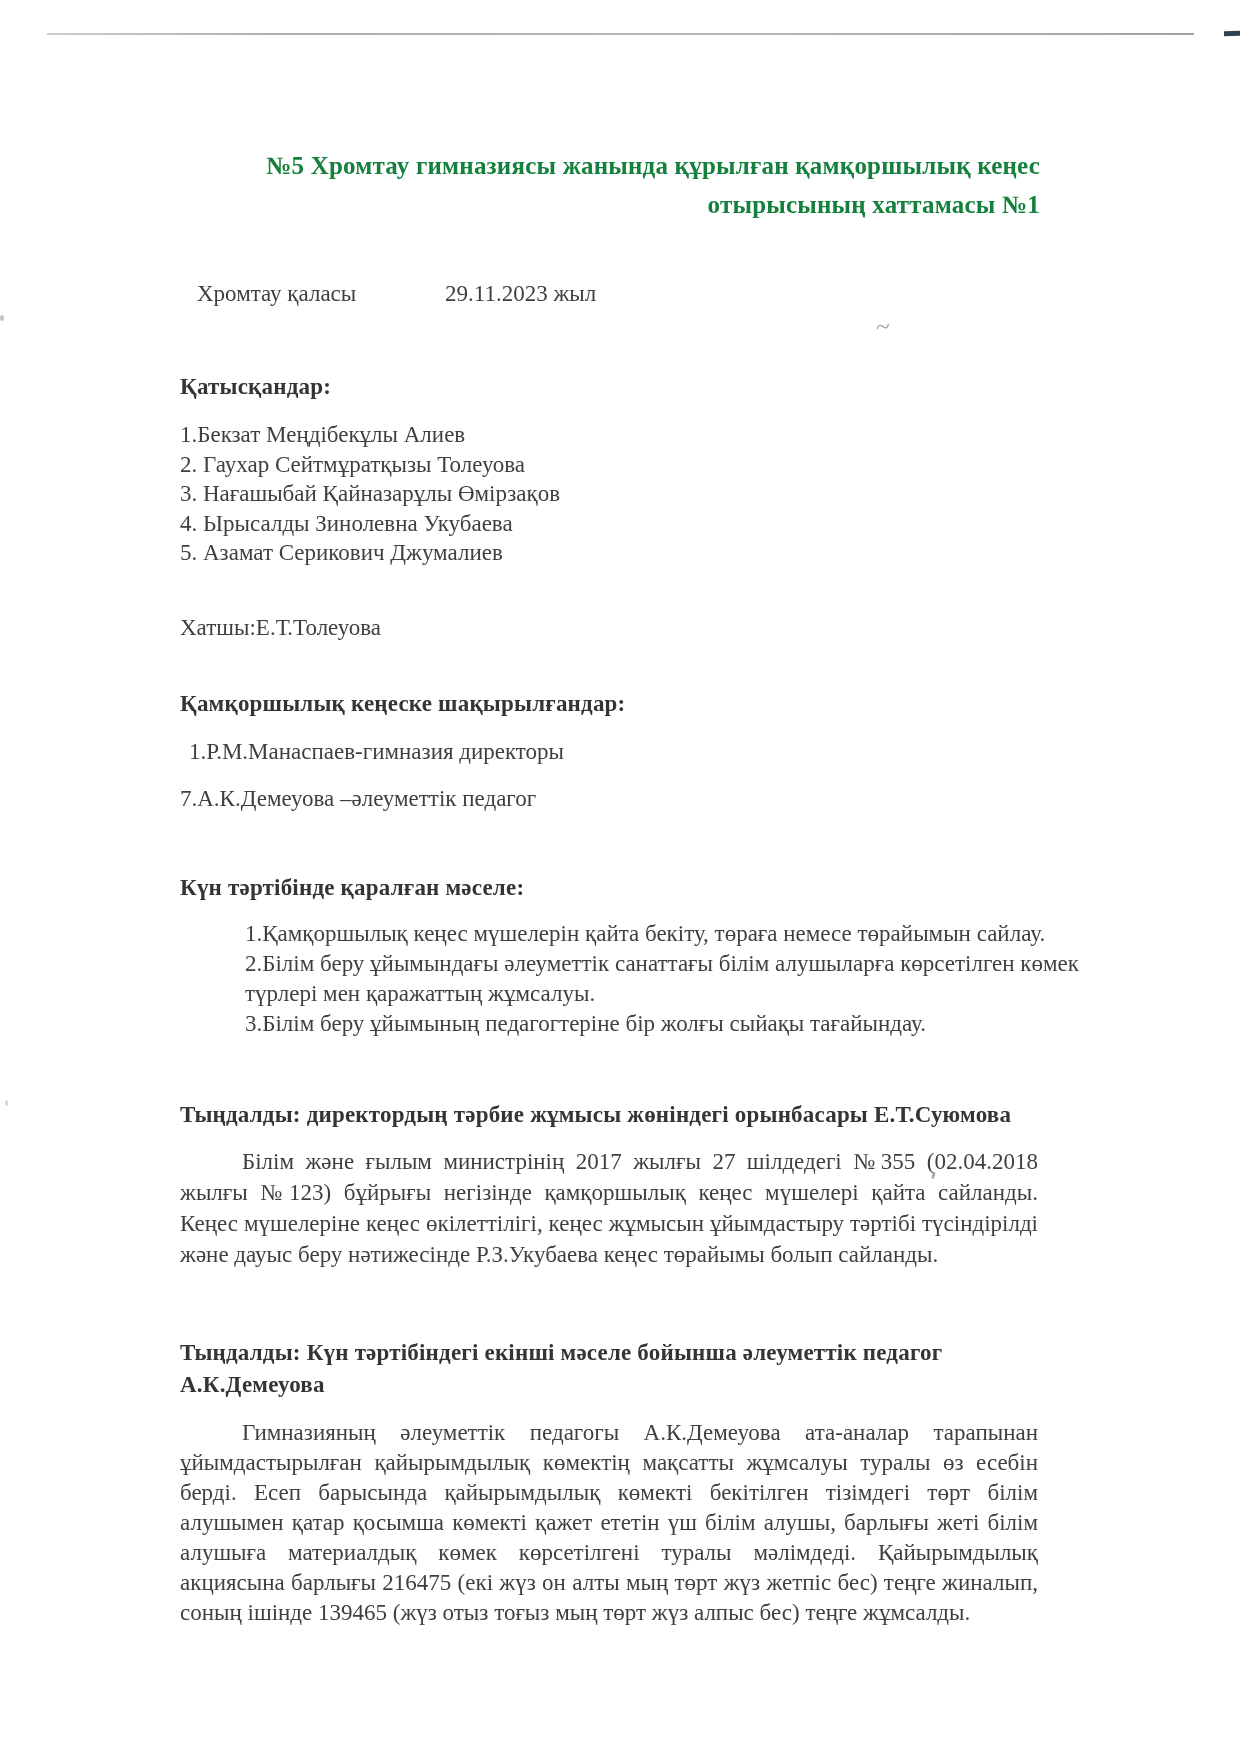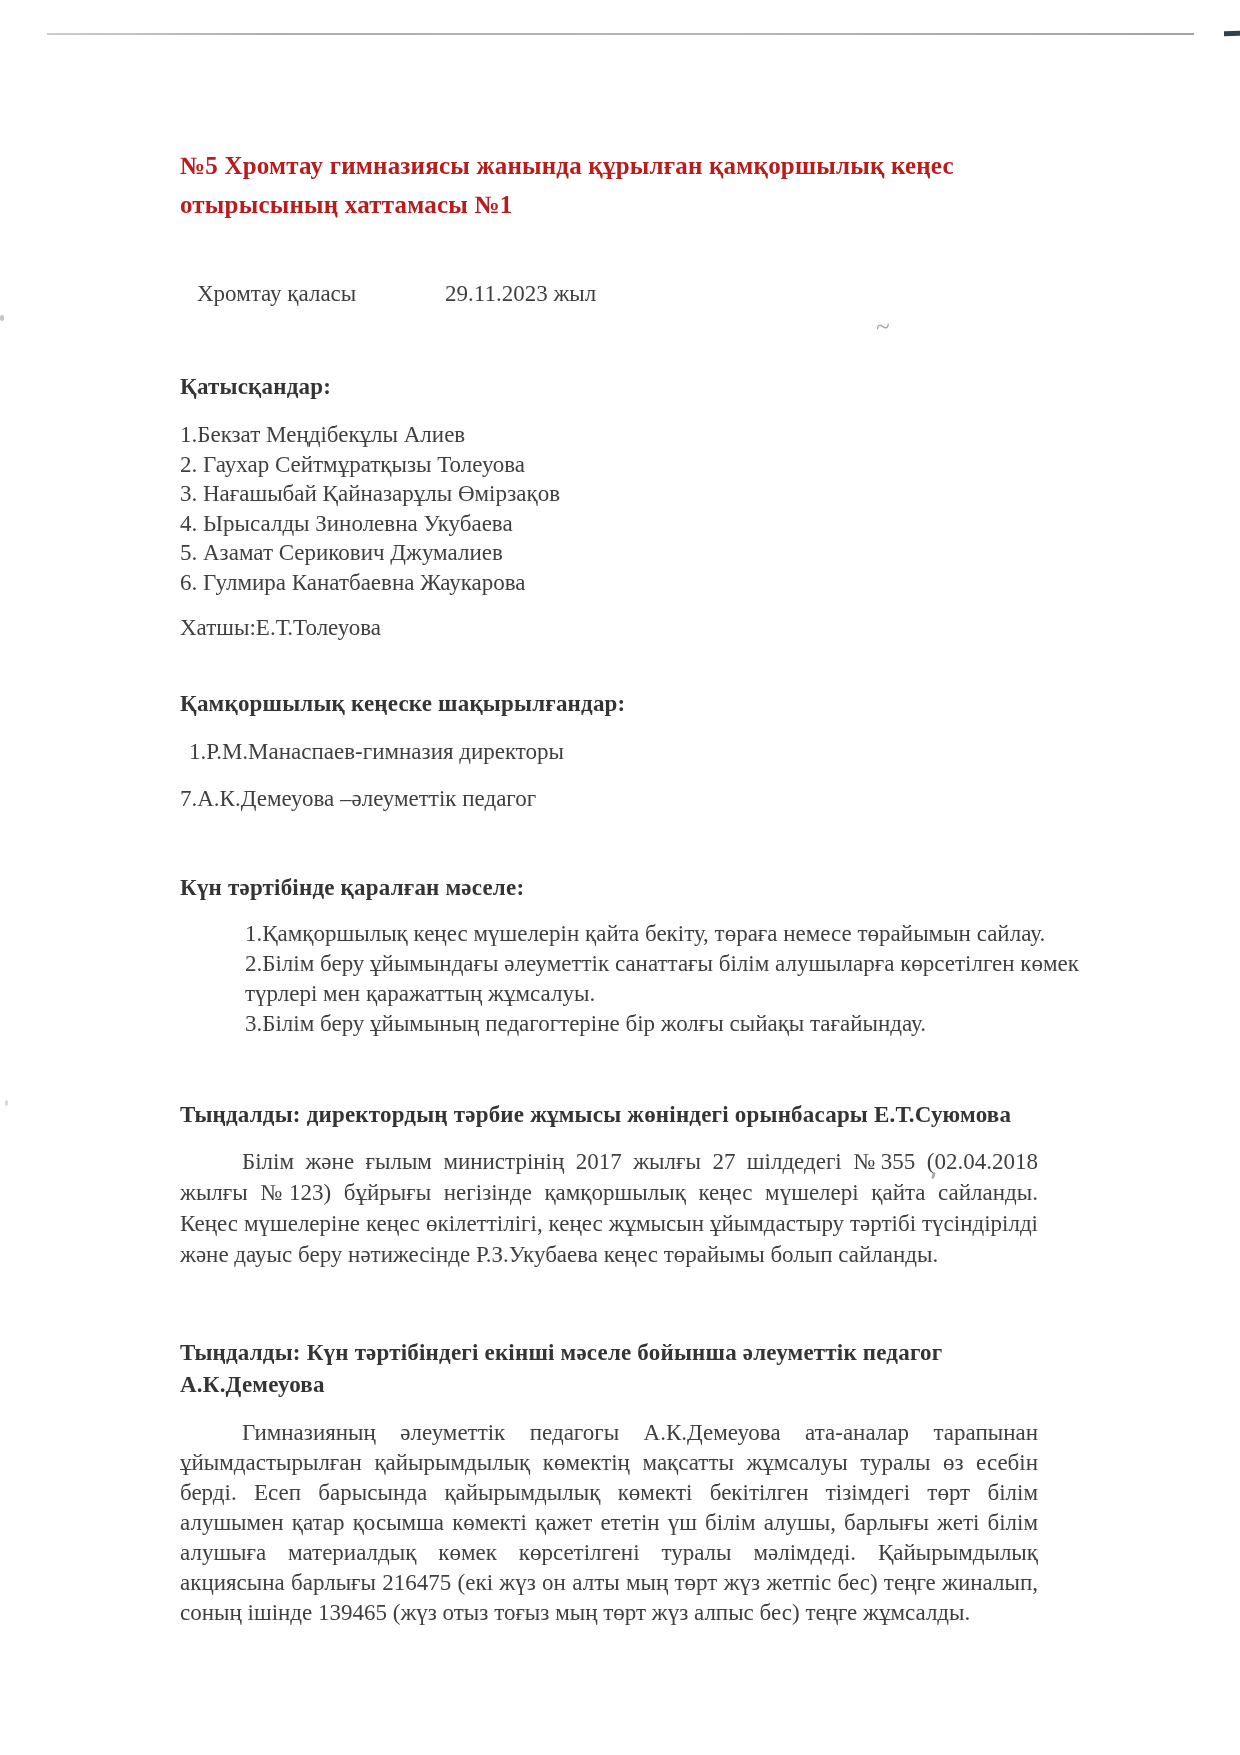--- a/index.html
+++ b/index.html
@@ -33,25 +33,25 @@
   }
   .scan-line-end {
     top: 31px; left: 1224px;
     width: 16px; height: 5px;
     background: #31414e;
     transform: rotate(-1deg);
   }
 
   .doc-title {
     top: 146px; left: 180px; width: 860px;
-    text-align: left;
+    text-align: right;
     font-weight: 700;
     font-size: 25px;
     line-height: 39px;
-    color: #b91c1c;
+    color: #15803d;
     letter-spacing: .2px;
   }
 
   .city-date-row {
     top: 281px; left: 180px; width: 860px; height: 32px;
   }
   .city { position: absolute; left: 17px; top: 0; }
   .date { position: absolute; left: 265px; top: 0; }
 
   .section-heading {
@@ -129,21 +129,20 @@
   </div>
 
   <div class="abs section-heading h-participants">Қатысқандар:</div>
 
   <div class="abs list-participants">
     <div>1.Бекзат Меңдібекұлы Алиев</div>
     <div>2. Гаухар Сейтмұратқызы Толеуова</div>
     <div>3. Нағашыбай Қайназарұлы Өмірзақов</div>
     <div>4. Ырысалды Зинолевна Укубаева</div>
     <div>5. Азамат Серикович Джумалиев</div>
-    <div>6. Гулмира Канатбаевна Жаукарова</div>
   </div>
 
   <div class="abs secretary">Хатшы:Е.Т.Толеуова</div>
 
   <div class="abs section-heading h-invited">Қамқоршылық кеңеске шақырылғандар:</div>
   <div class="abs invited-1">1.Р.М.Манаспаев-гимназия директоры</div>
   <div class="abs invited-2">7.А.К.Демеуова –әлеуметтік педагог</div>
 
   <div class="abs section-heading h-agenda">Күн тәртібінде қаралған мәселе:</div>
 

